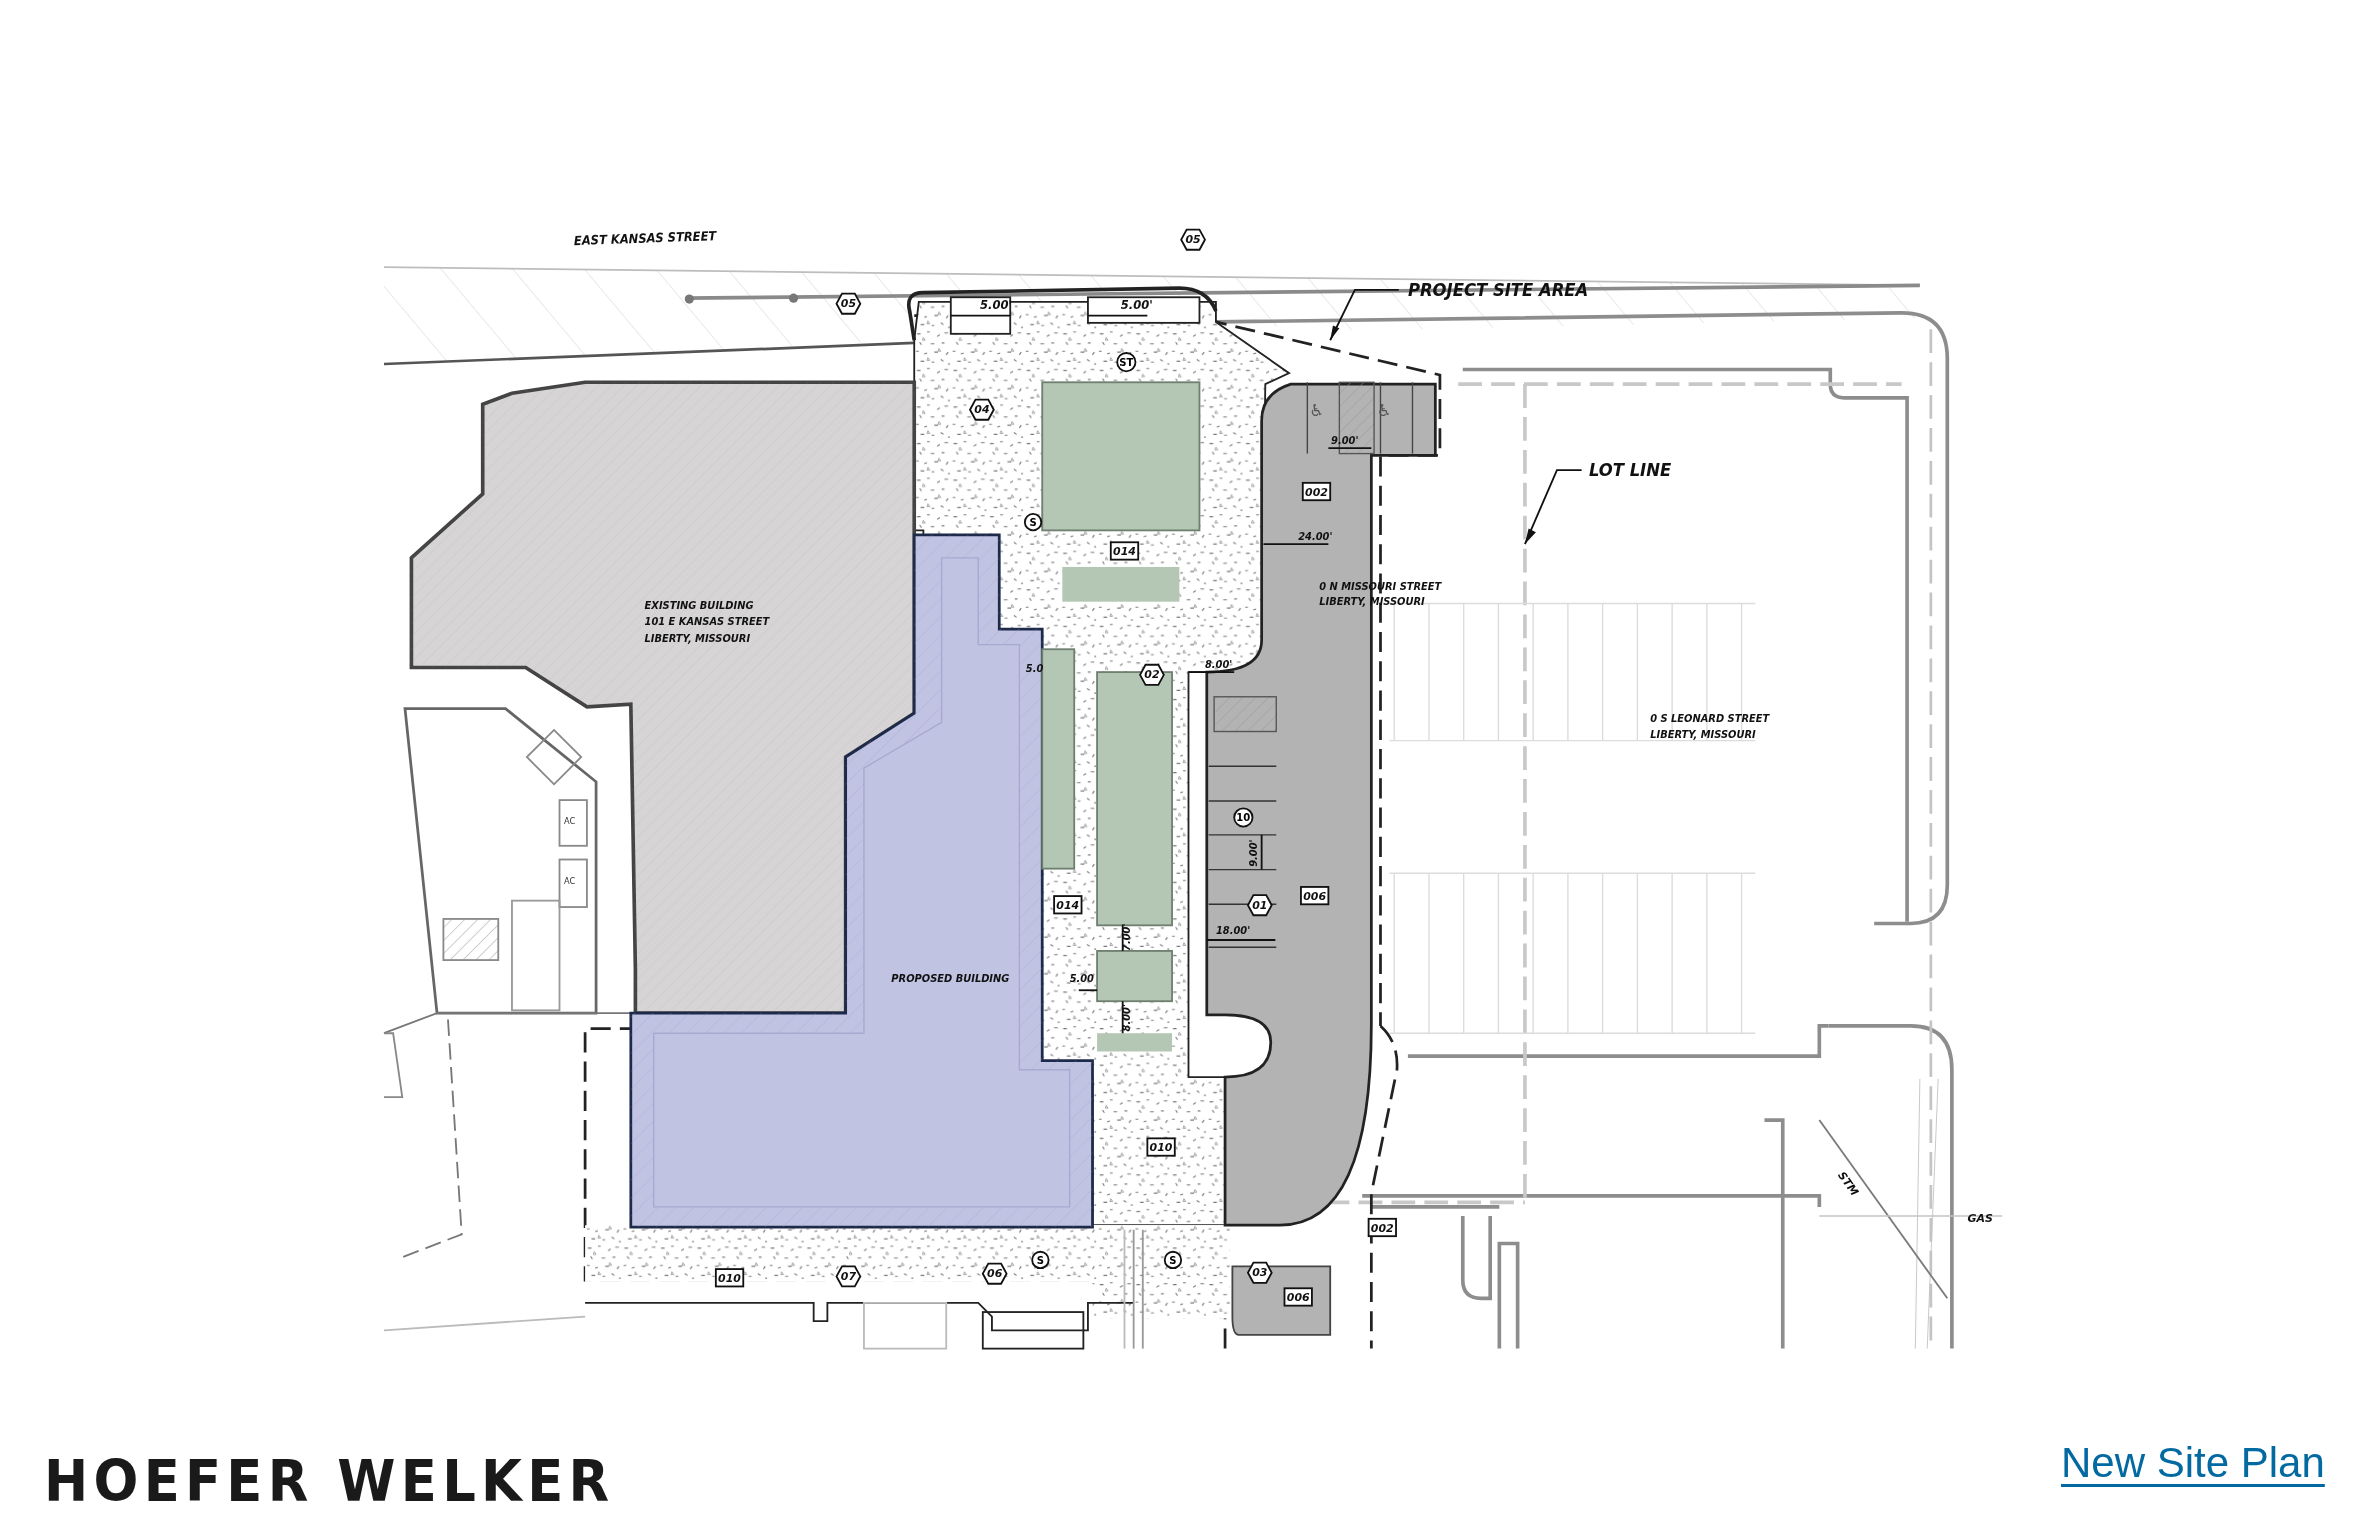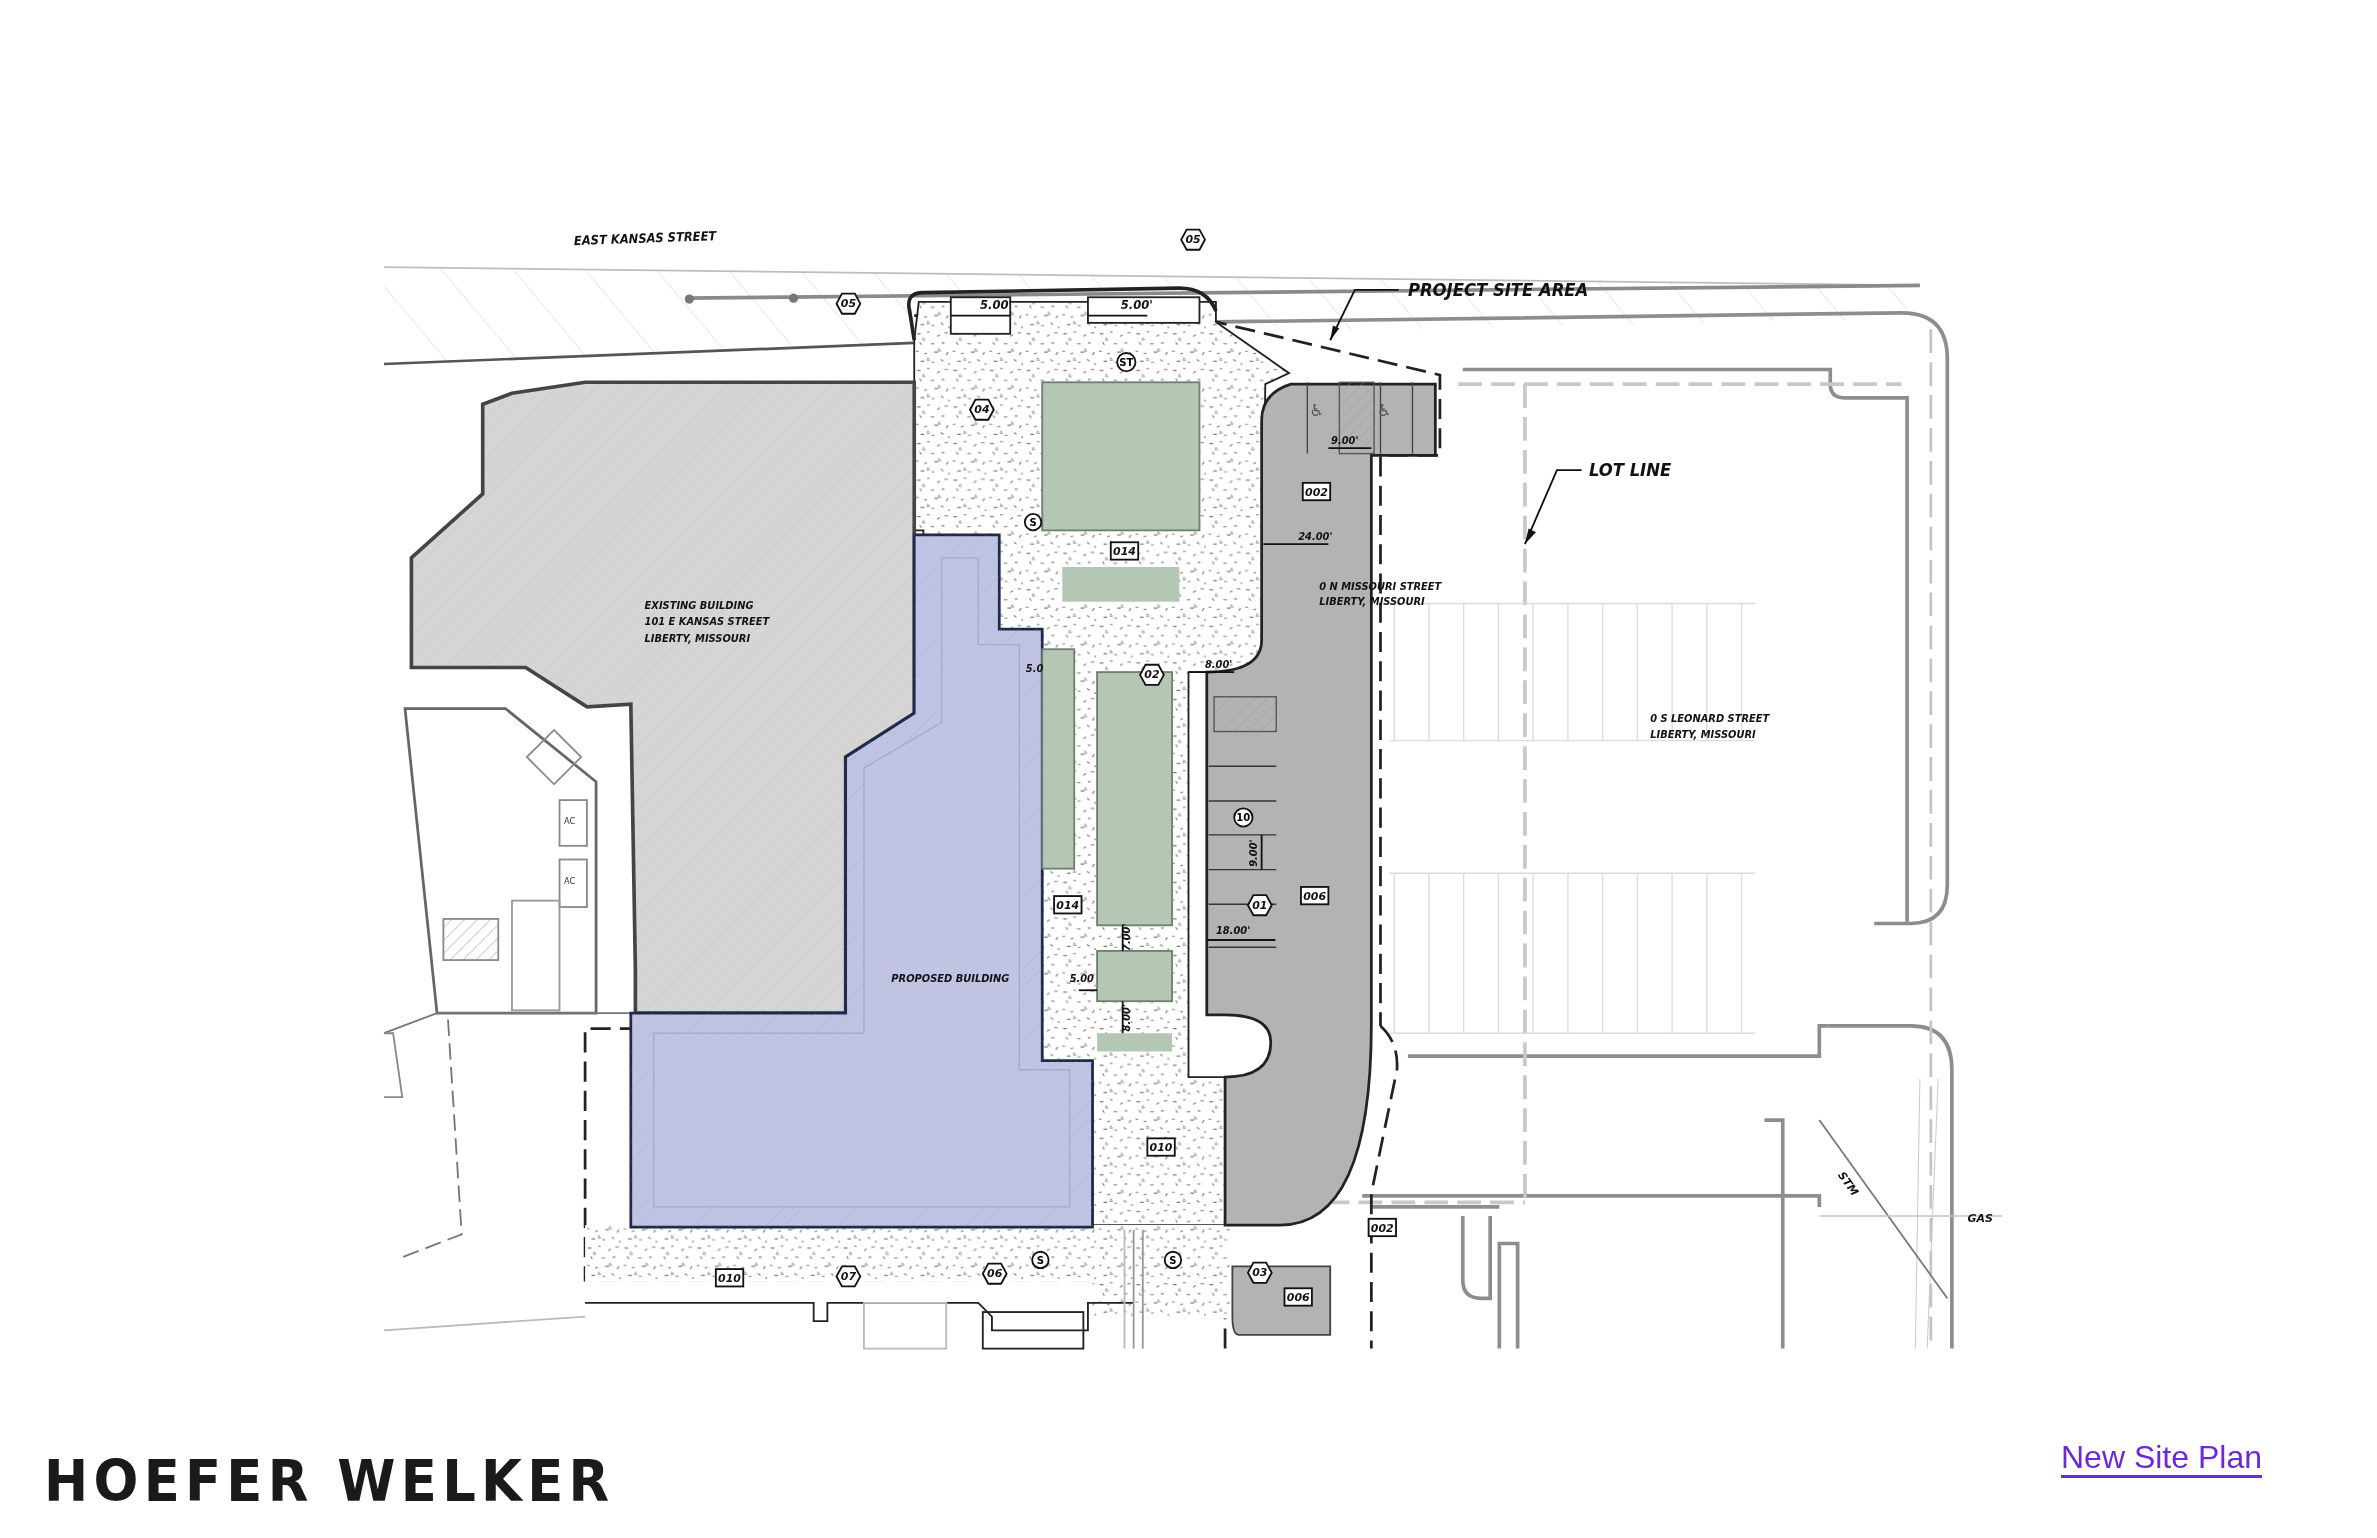--- a/index.html
+++ b/index.html
@@ -4,21 +4,21 @@
 <style>
   html,body{margin:0;padding:0;background:#ffffff;}
   body{width:2377px;height:1538px;position:relative;overflow:hidden;font-family:"DejaVu Sans",sans-serif;}
   #plan{position:absolute;left:0;top:0;width:2377px;height:1538px;}
   .lbl{font-family:"DejaVu Sans Condensed","DejaVu Sans",sans-serif;font-style:italic;fill:#111;}
   .lbl-big{font-size:20px;font-weight:bold;}
   .lbl-med{font-size:14px;font-weight:bold;}
   .lbl-sm{font-size:12px;font-weight:bold;}
   .tag{font-size:12px;font-weight:bold;font-style:italic;fill:#111;font-family:"DejaVu Sans",sans-serif;}
   .logo{position:absolute;left:44px;top:1447px;font-family:"DejaVu Sans",sans-serif;font-size:55px;font-weight:bold;letter-spacing:5.5px;color:#1a1a1a;transform:scaleY(1.05) scaleX(0.96);transform-origin:left top;}
-  .title{position:absolute;left:2061px;top:1439px;font-family:"Liberation Sans",sans-serif;font-size:32px;color:#6d28d9;text-decoration:underline;text-decoration-thickness:2.7px;text-underline-offset:7.3px;}
+  .title{position:absolute;left:2061px;top:1439px;font-family:"Liberation Sans",sans-serif;font-size:42px;color:#0369a1;text-decoration:underline;text-decoration-thickness:2.7px;text-underline-offset:7.3px;}
 </style>
 </head>
 <body>
 
 <svg id="plan" viewBox="0 0 2600 1682" xmlns="http://www.w3.org/2000/svg">
   <defs>
     <pattern id="hatch" width="10" height="10" patternUnits="userSpaceOnUse" patternTransform="rotate(45)">
       <line x1="0" y1="0" x2="0" y2="10" stroke="#9a9a9a" stroke-width="1"></line>
     </pattern>
     <pattern id="hatchBlue" width="14" height="14" patternUnits="userSpaceOnUse" patternTransform="rotate(45)">

